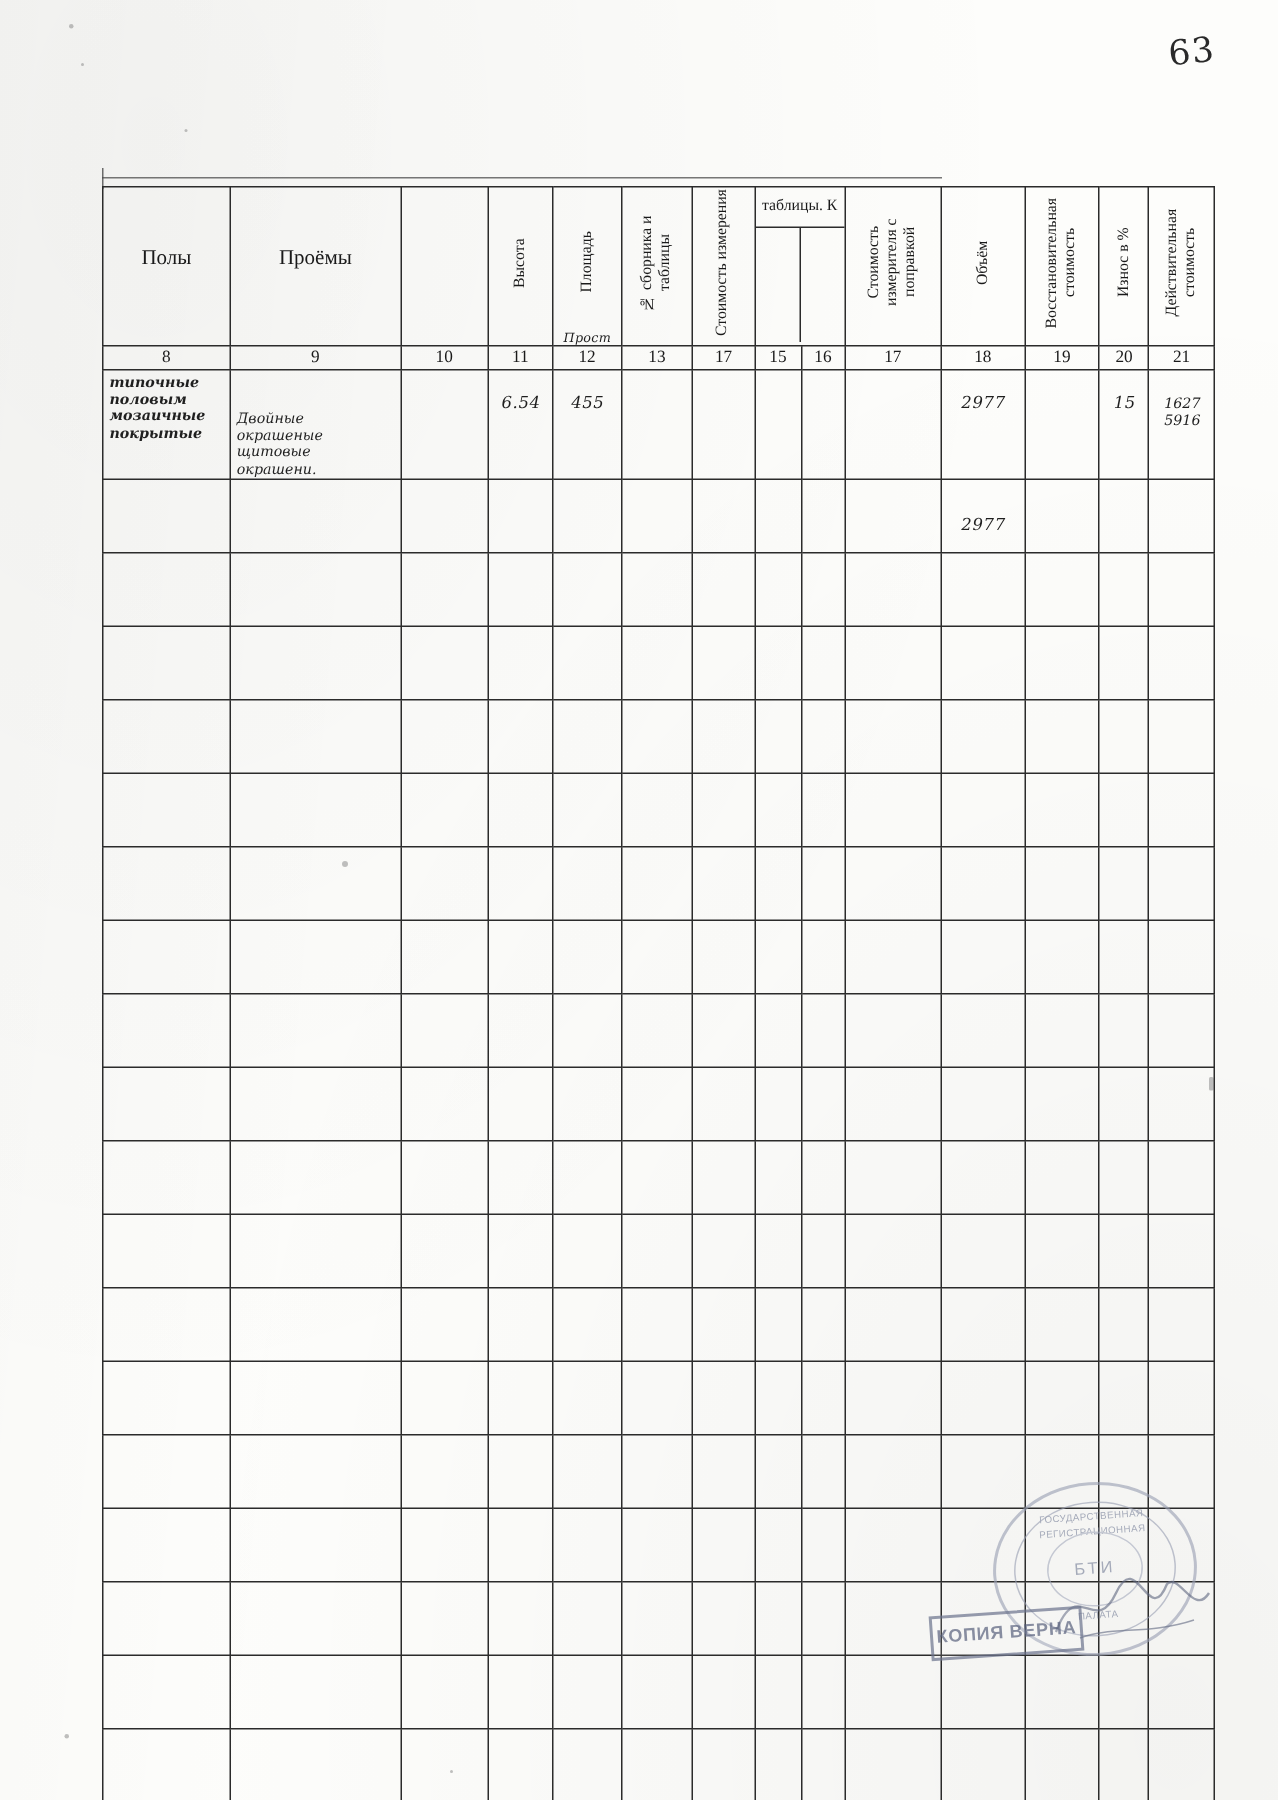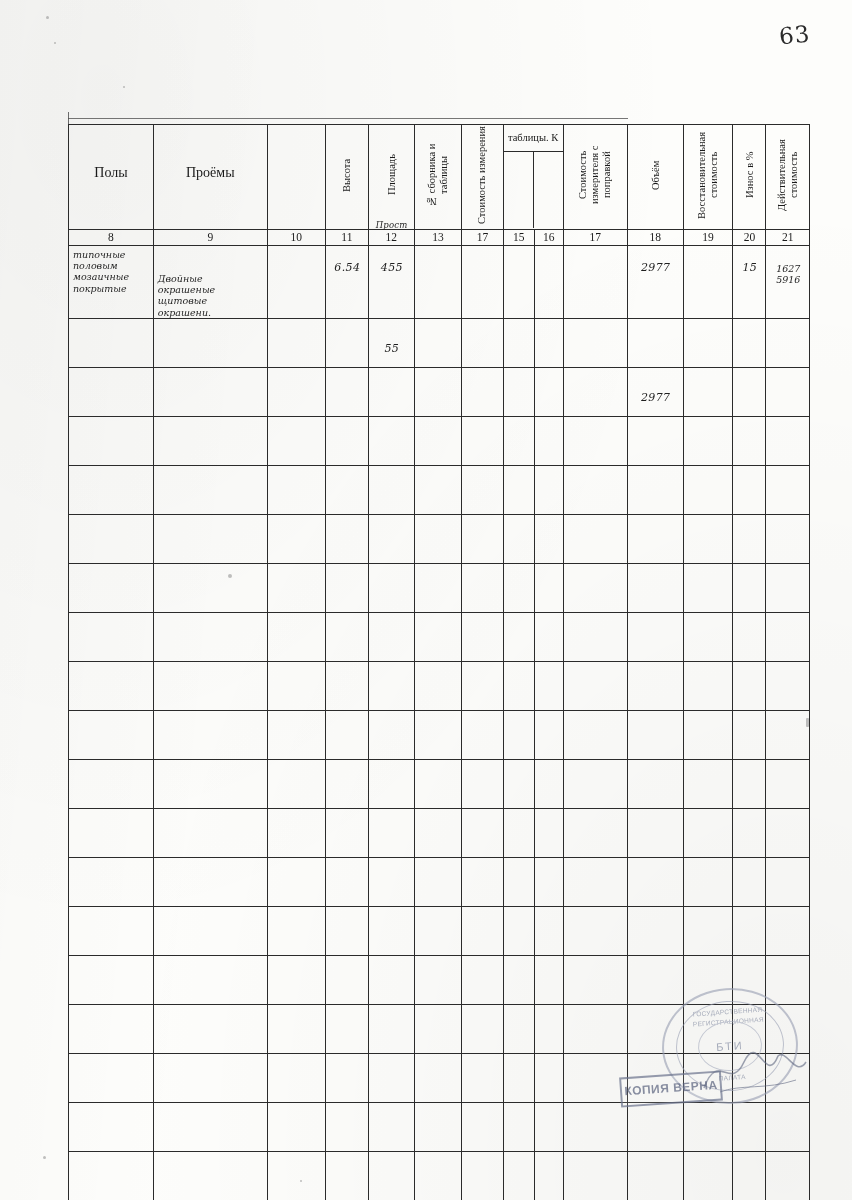--- a/index.html
+++ b/index.html
@@ -324,21 +324,21 @@
       <td>16</td>
       <td>17</td>
       <td>18</td>
       <td>19</td>
       <td>20</td>
       <td>21</td>
     </tr>
 
     <tr class="bodyrow">
       <td>
-            <span class="hand tight" style="white-space:pre-line;">типочные
+            <span class="hand tight" style="white-space:pre-line;font-weight:bold;">типочные
 половым
 мозаичные
 покрытые</span>
           </td>
       <td>
             <span class="hand tight" style="white-space:pre-line;margin-top:24px;">Двойные
 окрашеные
 щитовые
 окрашени.</span>
           </td>
@@ -359,38 +359,20 @@
           </td>
       <td></td>
       <td>
             <span class="hand num">15</span>
           </td>
       <td>
             <span class="hand num tight" style="padding-top:17px;font-size:9.5px;">1627 5916</span>
           </td>
     </tr>
 
-    <tr class="bodyrow">
-      <td></td>
-      <td></td>
-      <td></td>
-      <td></td>
-      <td>
-            <span class="hand num mid">55</span>
-          </td>
-      <td></td>
-      <td></td>
-      <td></td>
-      <td></td>
-      <td></td>
-      <td></td>
-      <td></td>
-      <td></td>
-      <td></td>
-    </tr>
 
     <tr class="bodyrow">
       <td></td>
       <td></td>
       <td></td>
       <td></td>
       <td></td>
       <td></td>
       <td></td>
       <td></td>

